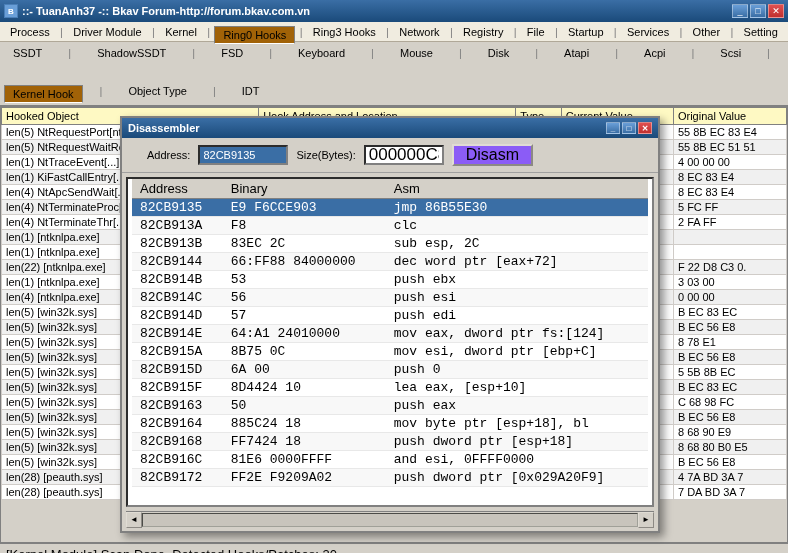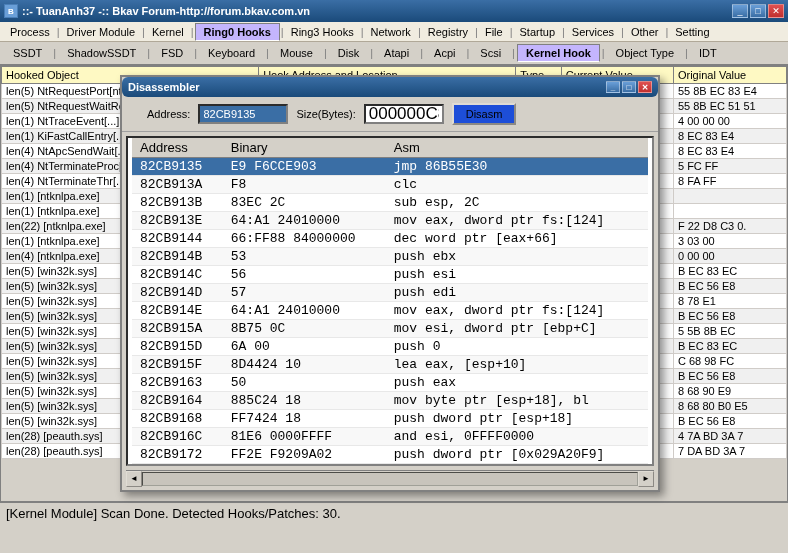--- a/index.html
+++ b/index.html
@@ -53,52 +53,54 @@
     .title-btn.close { background: linear-gradient(to bottom, #e05050, #c03030); }
 
     
     .menu-bar {
       background: #f0ece0;
       height: 20px;
       display: flex;
       align-items: center;
       padding: 0 4px;
       border-bottom: 1px solid #b0a898;
+      justify-content: space-between;
     }
     .menu-item {
       padding: 2px 6px;
       font-size: 11px;
       color: #000;
       cursor: pointer;
     }
 
     
     .toolbar-row {
       background: #d4d0c8;
       padding: 2px 4px;
       display: flex;
       align-items: center;
       flex-wrap: wrap;
-      gap: 1px;
+      gap: 16px;
       border-bottom: 1px solid #808080;
     }
     .tab-btn {
       padding: 2px 8px;
       font-size: 11px;
       background: #d4d0c8;
       border: 1px solid transparent;
       cursor: pointer;
       white-space: nowrap;
       color: #000;
     }
     .tab-btn.active {
-      background: #c4b5fd;
+      background: #a16207;
       border: 1px solid #808080;
       border-bottom: 1px solid white;
-      font-weight: bold;
+      font-weight: normal;
+      margin-top: 7px;
     }
     .tab-separator { color: #808080; padding: 0 1px; }
 
     
     .main-content {
       display: flex;
       flex-direction: column;
       height: calc(553px - 22px - 20px - 26px - 26px - 22px);
       position: relative;
     }
@@ -165,21 +167,20 @@
     .dialog-title {
       background: linear-gradient(to bottom, #3a6ea5, #1a4a7a);
       color: white;
       height: 20px;
       display: flex;
       align-items: center;
       padding: 0 6px;
       justify-content: space-between;
       font-size: 11px;
       font-weight: bold;
-      border-radius: 6px;
     }
     .dialog-title-controls {
       display: flex; gap: 2px;
     }
     .dialog-title-btn {
       width: 14px; height: 12px;
       border: 1px solid rgba(255,255,255,0.4);
       background: linear-gradient(to bottom, #6a9fd8, #3a6ea5);
       color: white; font-size: 8px;
       display: flex; align-items: center; justify-content: center;
@@ -212,23 +213,23 @@
       border: 2px inset #808080;
       background: white;
       color: #000;
       font-size: 17px;
       padding: 0 3px;
       width: 80px;
     }
     .dialog-btn {
       height: 22px;
       padding: 0 12px;
-      background: #1d4ed8;
+      background: #8b5cf6;
       border: 2px outset #e0dcd4;
-      font-size: 11px;
+      font-size: 16px;
       cursor: pointer;
       color: #000;
     }
 
     .disasm-table-container {
       padding: 0 4px 4px 4px;
       background: white;
       margin: 4px;
       border: 2px inset #808080;
       height: 330px;
@@ -405,21 +406,21 @@
             <td></td>
             <td></td>
             <td></td>
             <td>5 FC FF</td>
           </tr>
           <tr>
             <td>len(4) NtTerminateThr[...]</td>
             <td></td>
             <td></td>
             <td></td>
-            <td>8 FA FF</td>
+            <td>2 FA FF</td>
           </tr>
           <tr>
             <td>len(1) [ntknlpa.exe]</td>
             <td></td>
             <td></td>
             <td></td>
             <td></td>
           </tr>
           <tr>
             <td>len(1) [ntknlpa.exe]</td>
@@ -583,28 +584,23 @@
                 <td>82CB913A</td>
                 <td>F8</td>
                 <td>clc</td>
               </tr>
               <tr>
                 <td>82CB913B</td>
                 <td>83EC 2C</td>
                 <td>sub    esp, 2C</td>
               </tr>
               <tr>
-                <td>82CB913E</td>
-                <td>64:A1 24010000</td>
-                <td>mov    eax, dword ptr fs:[124]</td>
-              </tr>
-              <tr>
                 <td>82CB9144</td>
                 <td>66:FF88 84000000</td>
-                <td>dec    word ptr [eax+66]</td>
+                <td>dec    word ptr [eax+72]</td>
               </tr>
               <tr>
                 <td>82CB914B</td>
                 <td>53</td>
                 <td>push   ebx</td>
               </tr>
               <tr>
                 <td>82CB914C</td>
                 <td>56</td>
                 <td>push   esi</td>

